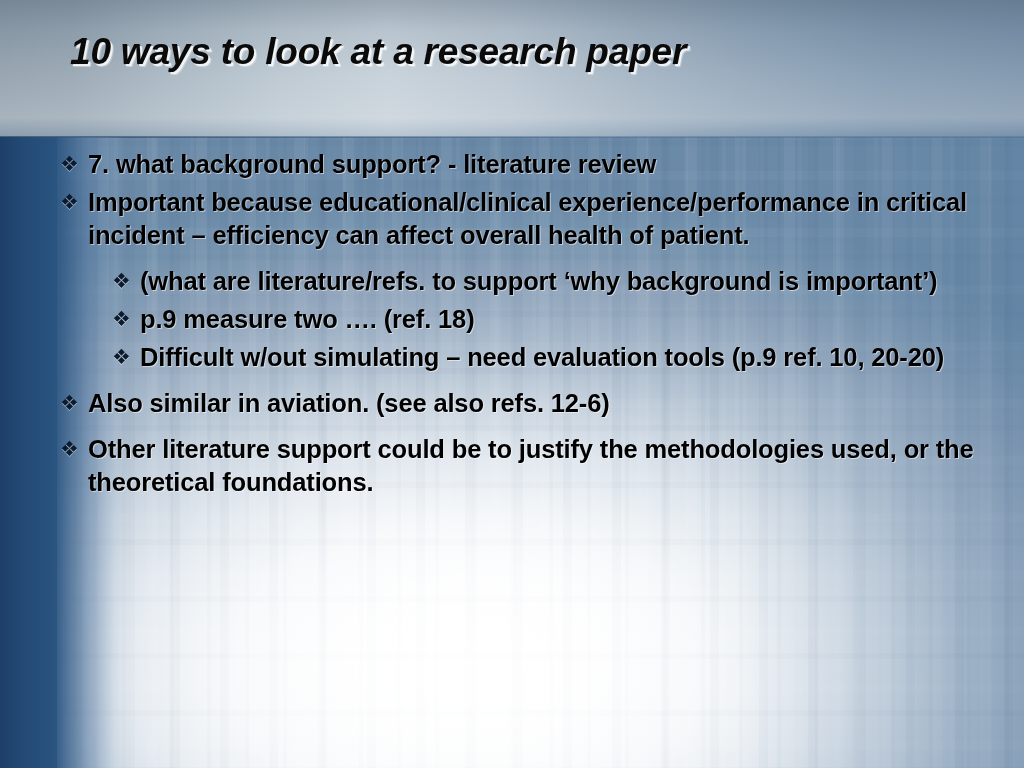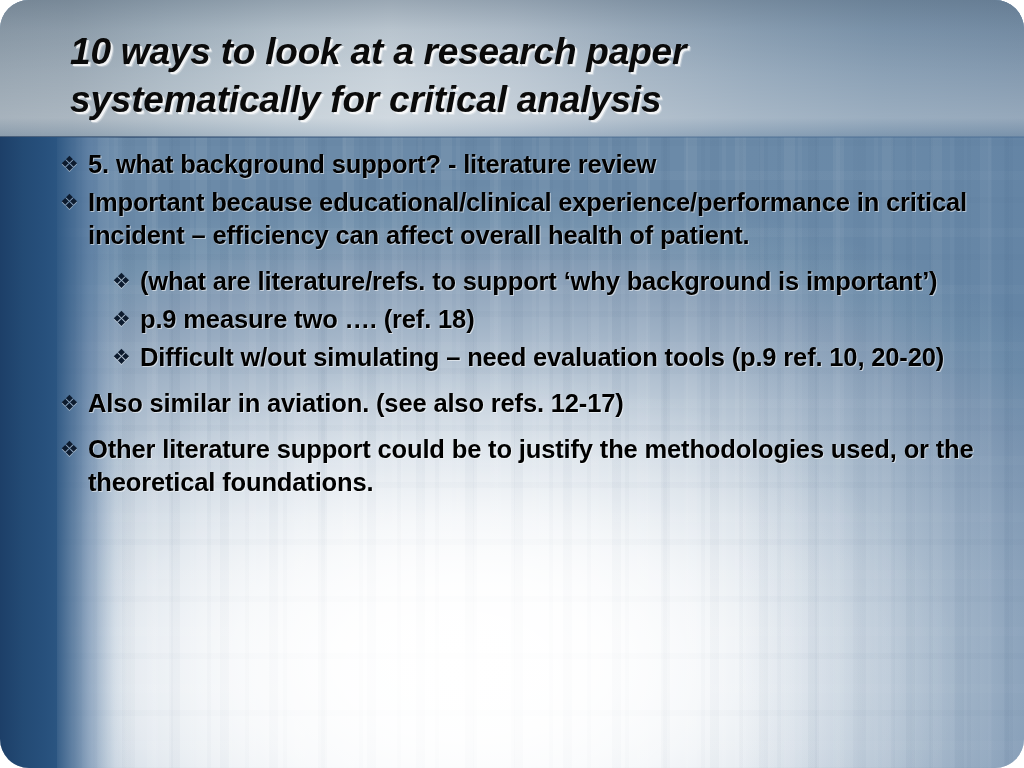--- a/index.html
+++ b/index.html
@@ -11,21 +11,20 @@
   body {
     font-family: "Liberation Sans", sans-serif;
   }
 
   #slide {
     position: relative;
     width: 1024px;
     height: 768px;
     overflow: hidden;
     background: #c9d4de;
-    border-radius: 29px;
   }
 
   
   .bg-layer {
     position: absolute;
     inset: 0;
     pointer-events: none;
   }
 
   
@@ -244,28 +243,27 @@
   <div class="bg-layer bg-hotspot"></div>
   <div class="bg-layer bg-rightshade"></div>
   <div class="bg-topband"></div>
   <div class="bg-topband-shade"></div>
   <div class="bg-bandline"></div>
   <div class="bg-leftband"></div>
   <div class="bg-leftband-fade"></div>
 
   <div id="title-block">
     <div class="title-line">10 ways to look at a research paper</div>
-    <div class="title-line">systematically for critical analysis</div>
   </div>
 
   <div id="body-block">
 
     <div class="bullet-row level-1">
       <span class="bullet-glyph">❖</span>
-      <span class="bullet-text">5.  what background support? - literature review</span>
+      <span class="bullet-text">7.  what background support? - literature review</span>
     </div>
 
     <div class="bullet-row level-1">
       <span class="bullet-glyph">❖</span>
       <span class="bullet-text">Important because educational/clinical experience/performance in critical incident – efficiency can affect overall health of patient.</span>
     </div>
 
     <div class="spacer-sm"></div>
 
     <div class="bullet-row level-2">
@@ -280,21 +278,21 @@
 
     <div class="bullet-row level-2">
       <span class="bullet-glyph">❖</span>
       <span class="bullet-text">Difficult w/out simulating – need evaluation tools (p.9 ref. 10, 20-20)</span>
     </div>
 
     <div class="spacer-sm"></div>
 
     <div class="bullet-row level-1">
       <span class="bullet-glyph">❖</span>
-      <span class="bullet-text">Also similar in aviation. (see also refs. 12-17)</span>
+      <span class="bullet-text">Also similar in aviation. (see also refs. 12-6)</span>
     </div>
 
     <div class="spacer-sm"></div>
 
     <div class="bullet-row level-1">
       <span class="bullet-glyph">❖</span>
       <span class="bullet-text">Other literature support could be to justify the methodologies used, or the theoretical foundations.</span>
     </div>
 
   </div>

